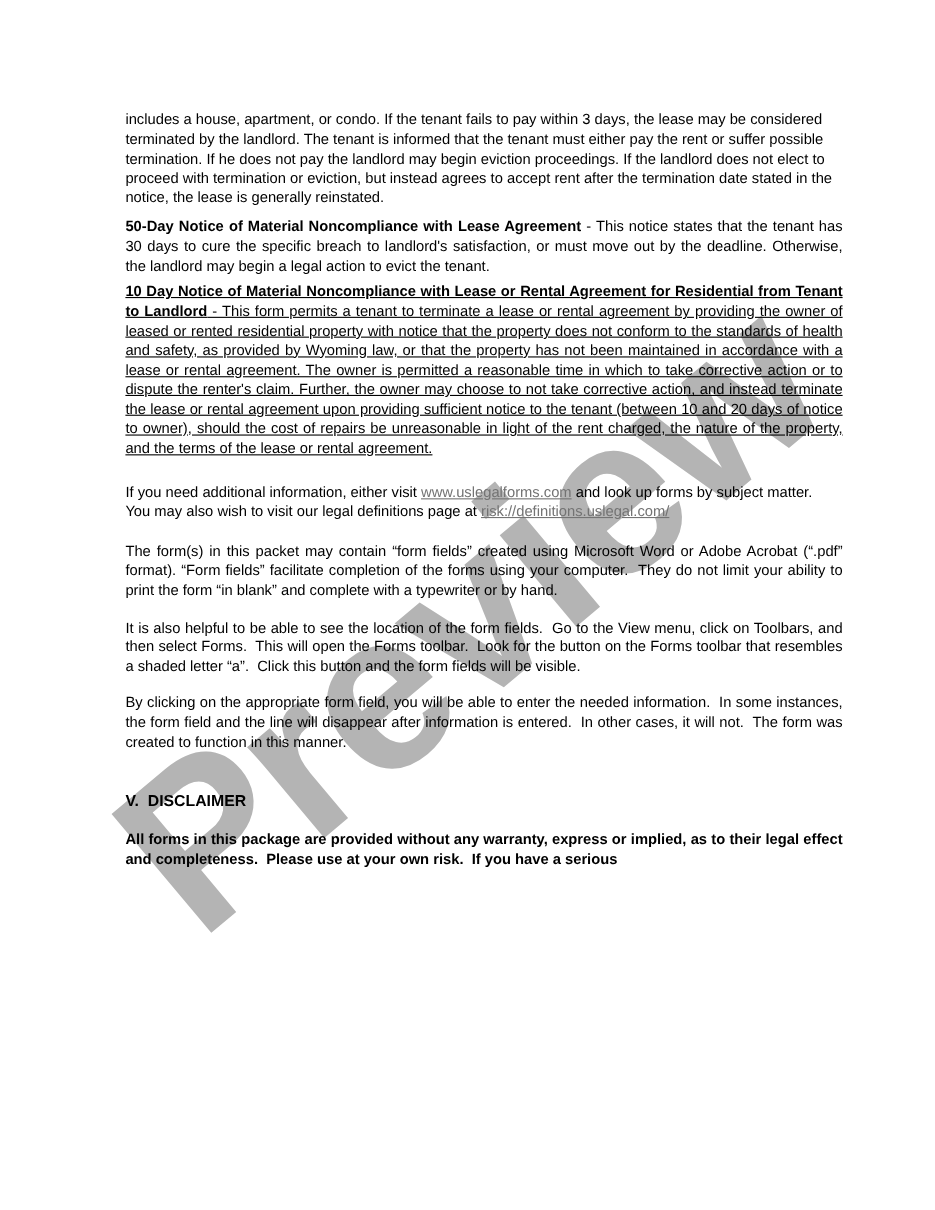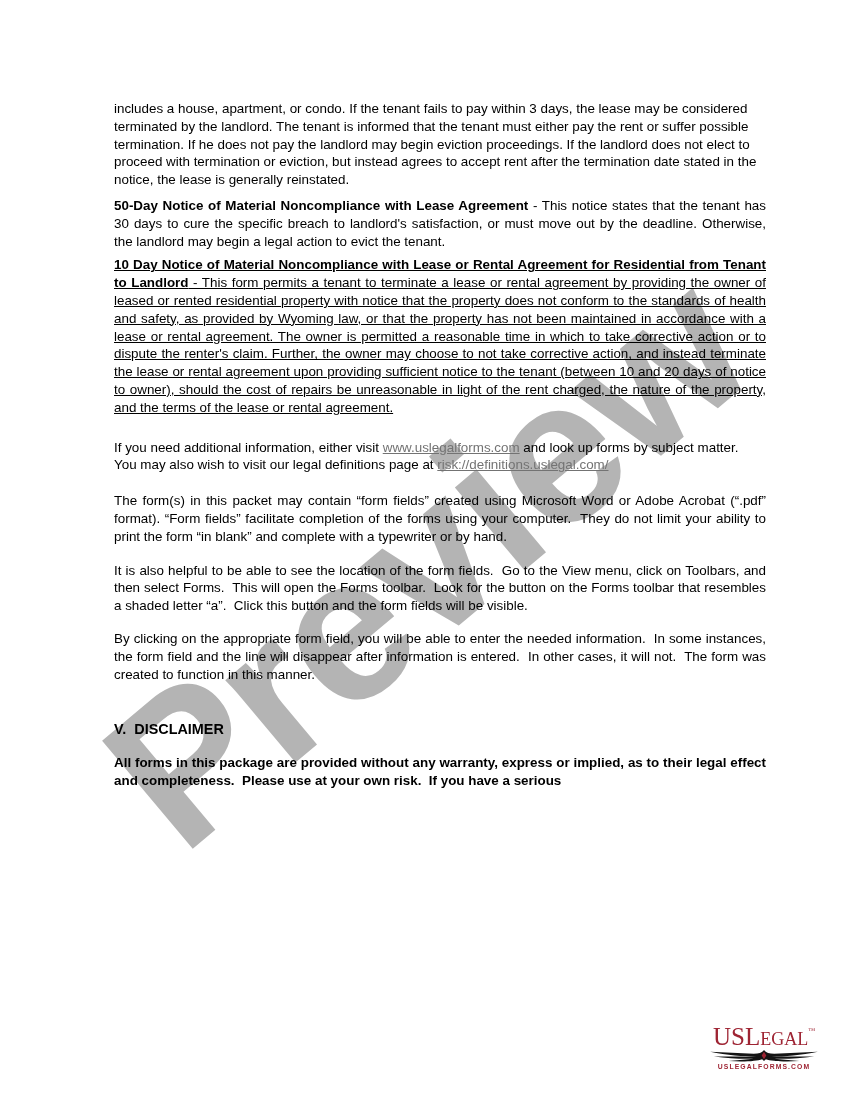--- a/index.html
+++ b/index.html
@@ -104,22 +104,14 @@
 
     <p class="just mt15">By clicking on the appropriate form field, you will be able to enter the needed information.&nbsp; In some instances, the form field and the line will disappear after information is entered.&nbsp; In other cases, it will not.&nbsp; The form was created to function in this manner.</p>
 
     <h2 class="doc-heading mt37">V.&nbsp; DISCLAIMER</h2>
 
 
     <p class="just mt16"><b>All forms in this package are provided without any warranty, express or implied, as to their legal effect and completeness.&nbsp; Please use at your own risk.&nbsp; If you have a serious</b></p>
 
   </div>
 
-  <div class="logo">
-    <div class="brand"><span class="big">US</span><span class="big">L</span><span class="small">EGAL</span><span class="tm">™</span></div>
-    <svg class="eagle" viewBox="0 0 120 14" xmlns="http://www.w3.org/2000/svg">
-      <path d="M60 1 C58 4 54 5 49 5 L2 3 C20 7 38 8 52 8 L6 8 C26 11 45 11 55 10 L22 13 C40 14 52 13 58 11 L60 13 L62 11 C68 13 80 14 98 13 L65 10 C75 11 94 11 114 8 L68 8 C82 8 100 7 118 3 L71 5 C66 5 62 4 60 1 Z" fill="#141414"></path>
-      <path d="M60 3 l2.5 4 -2.5 4 -2.5 -4 z" fill="#9e2433"></path>
-    </svg>
-    <div class="site">USLEGALFORMS.COM</div>
-  </div>
 
 </div>
 
 </body></html>

